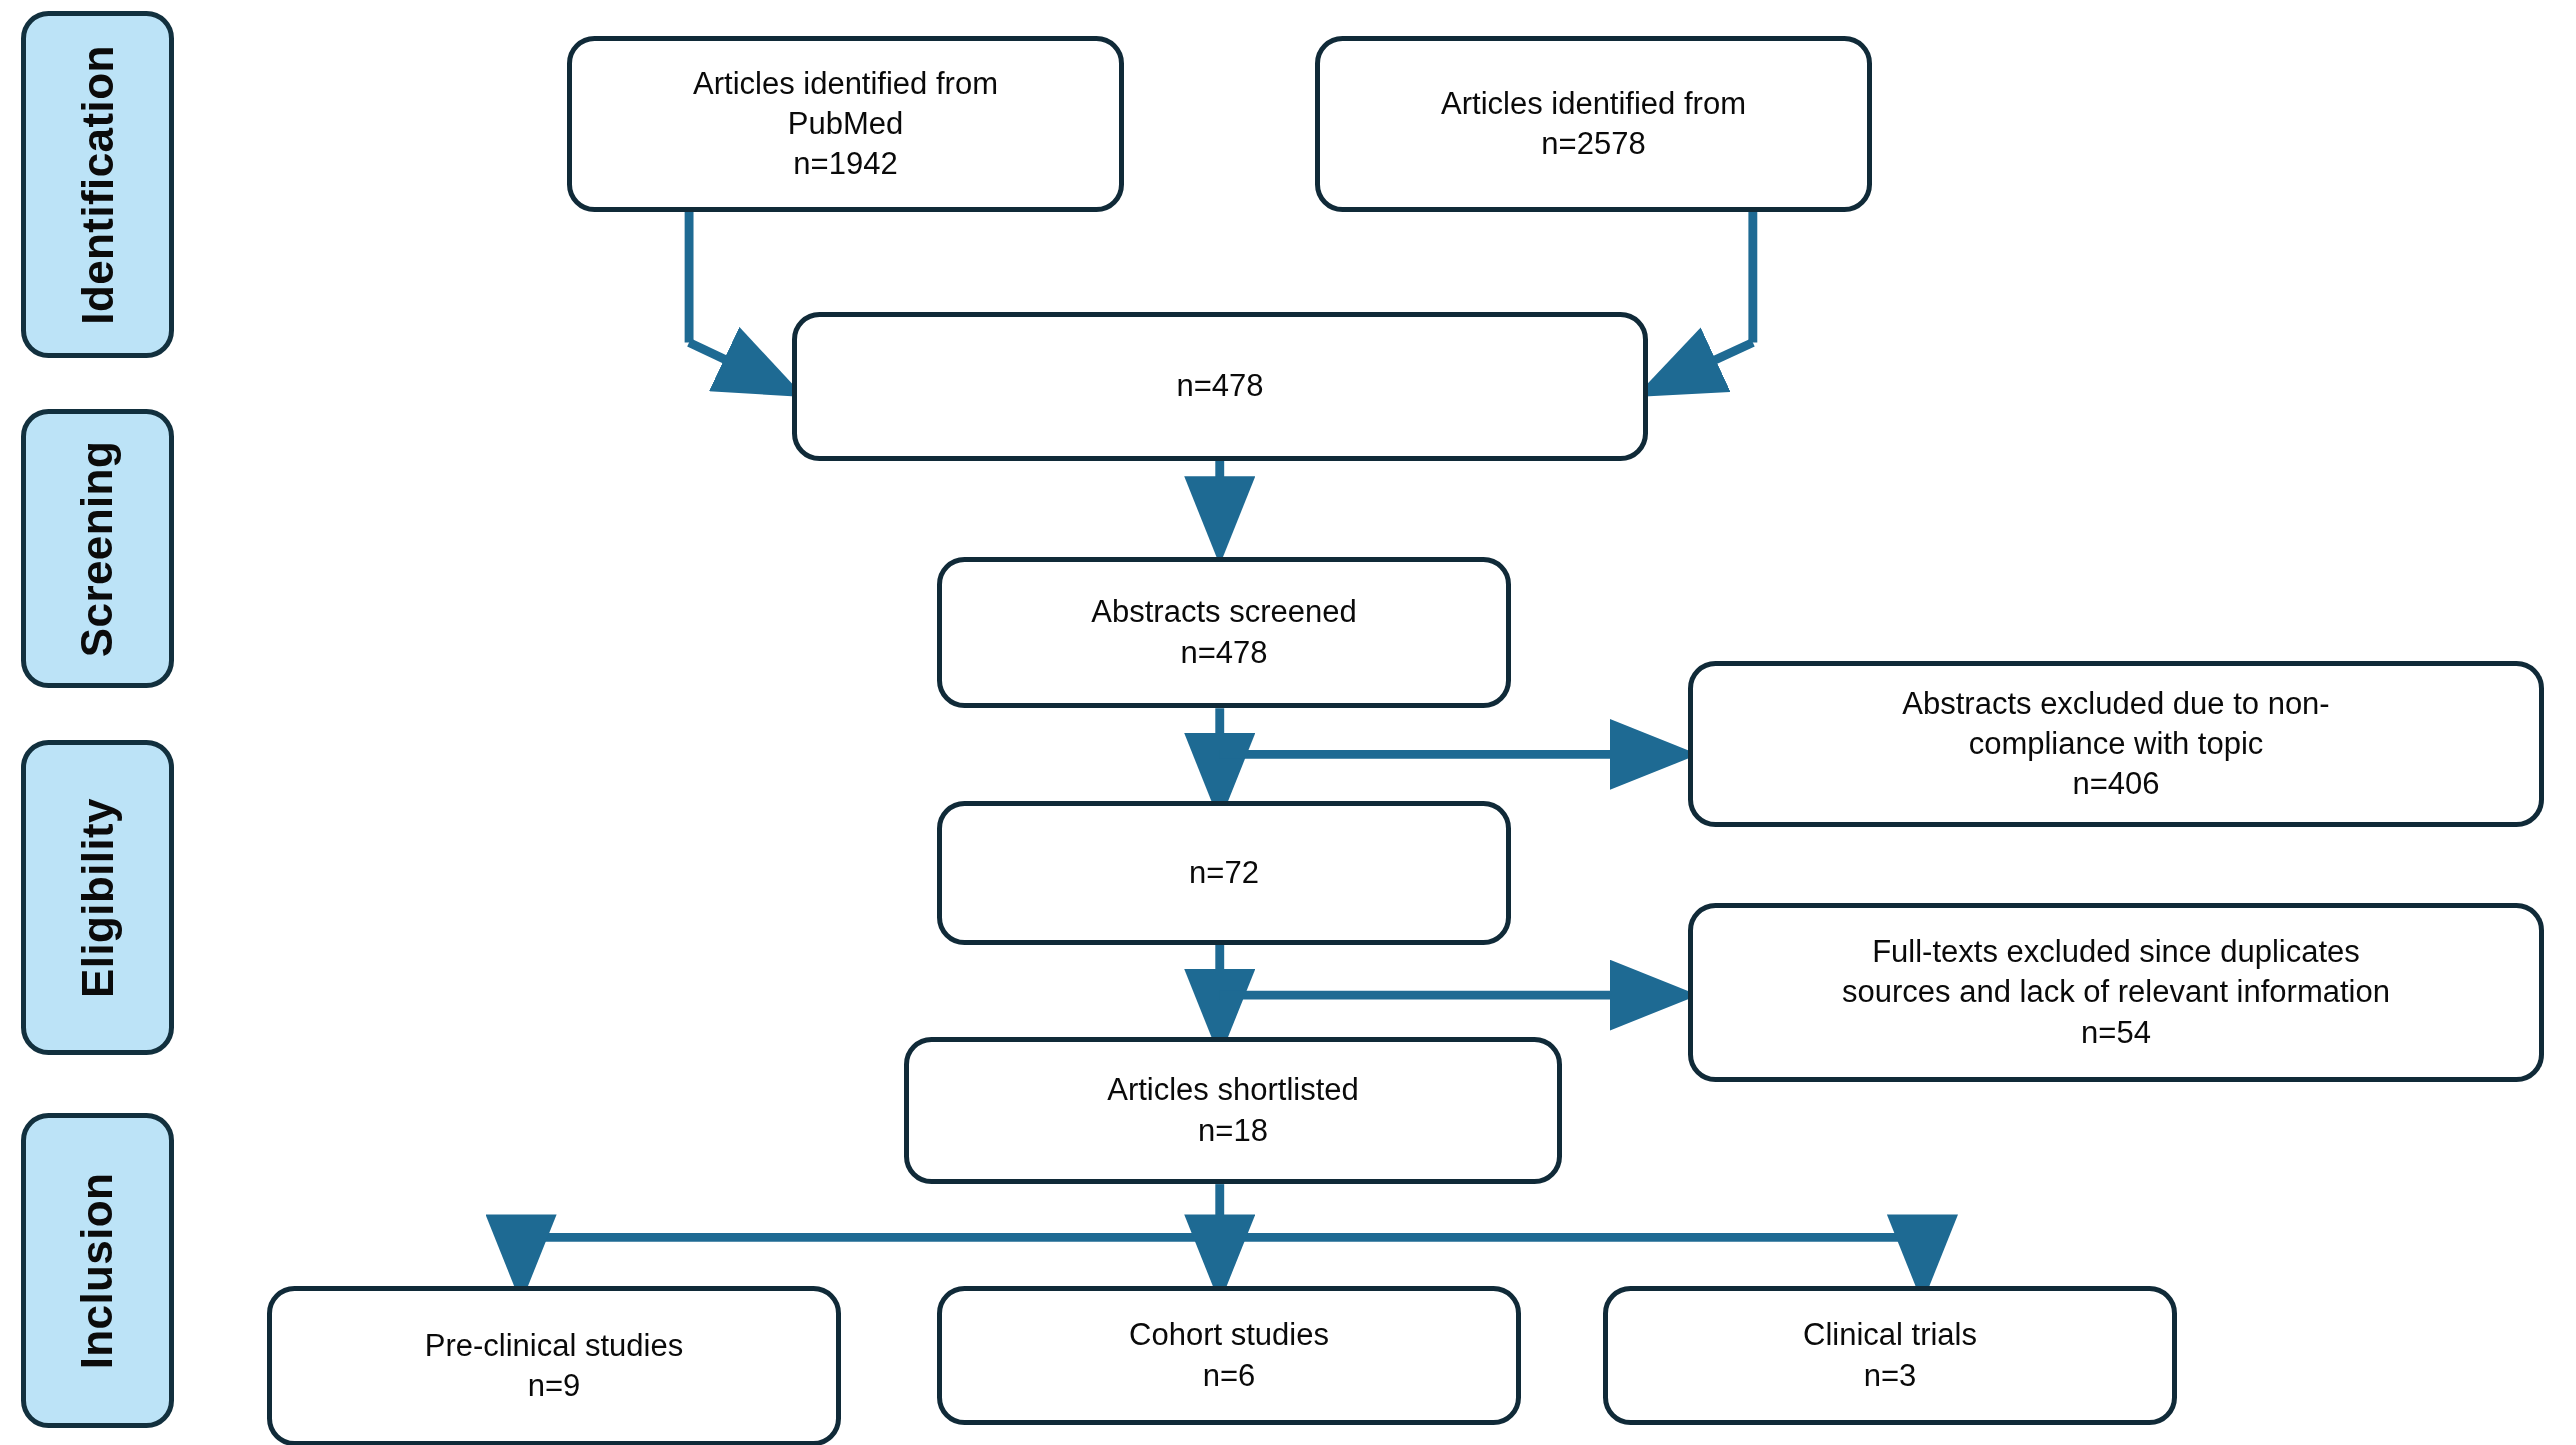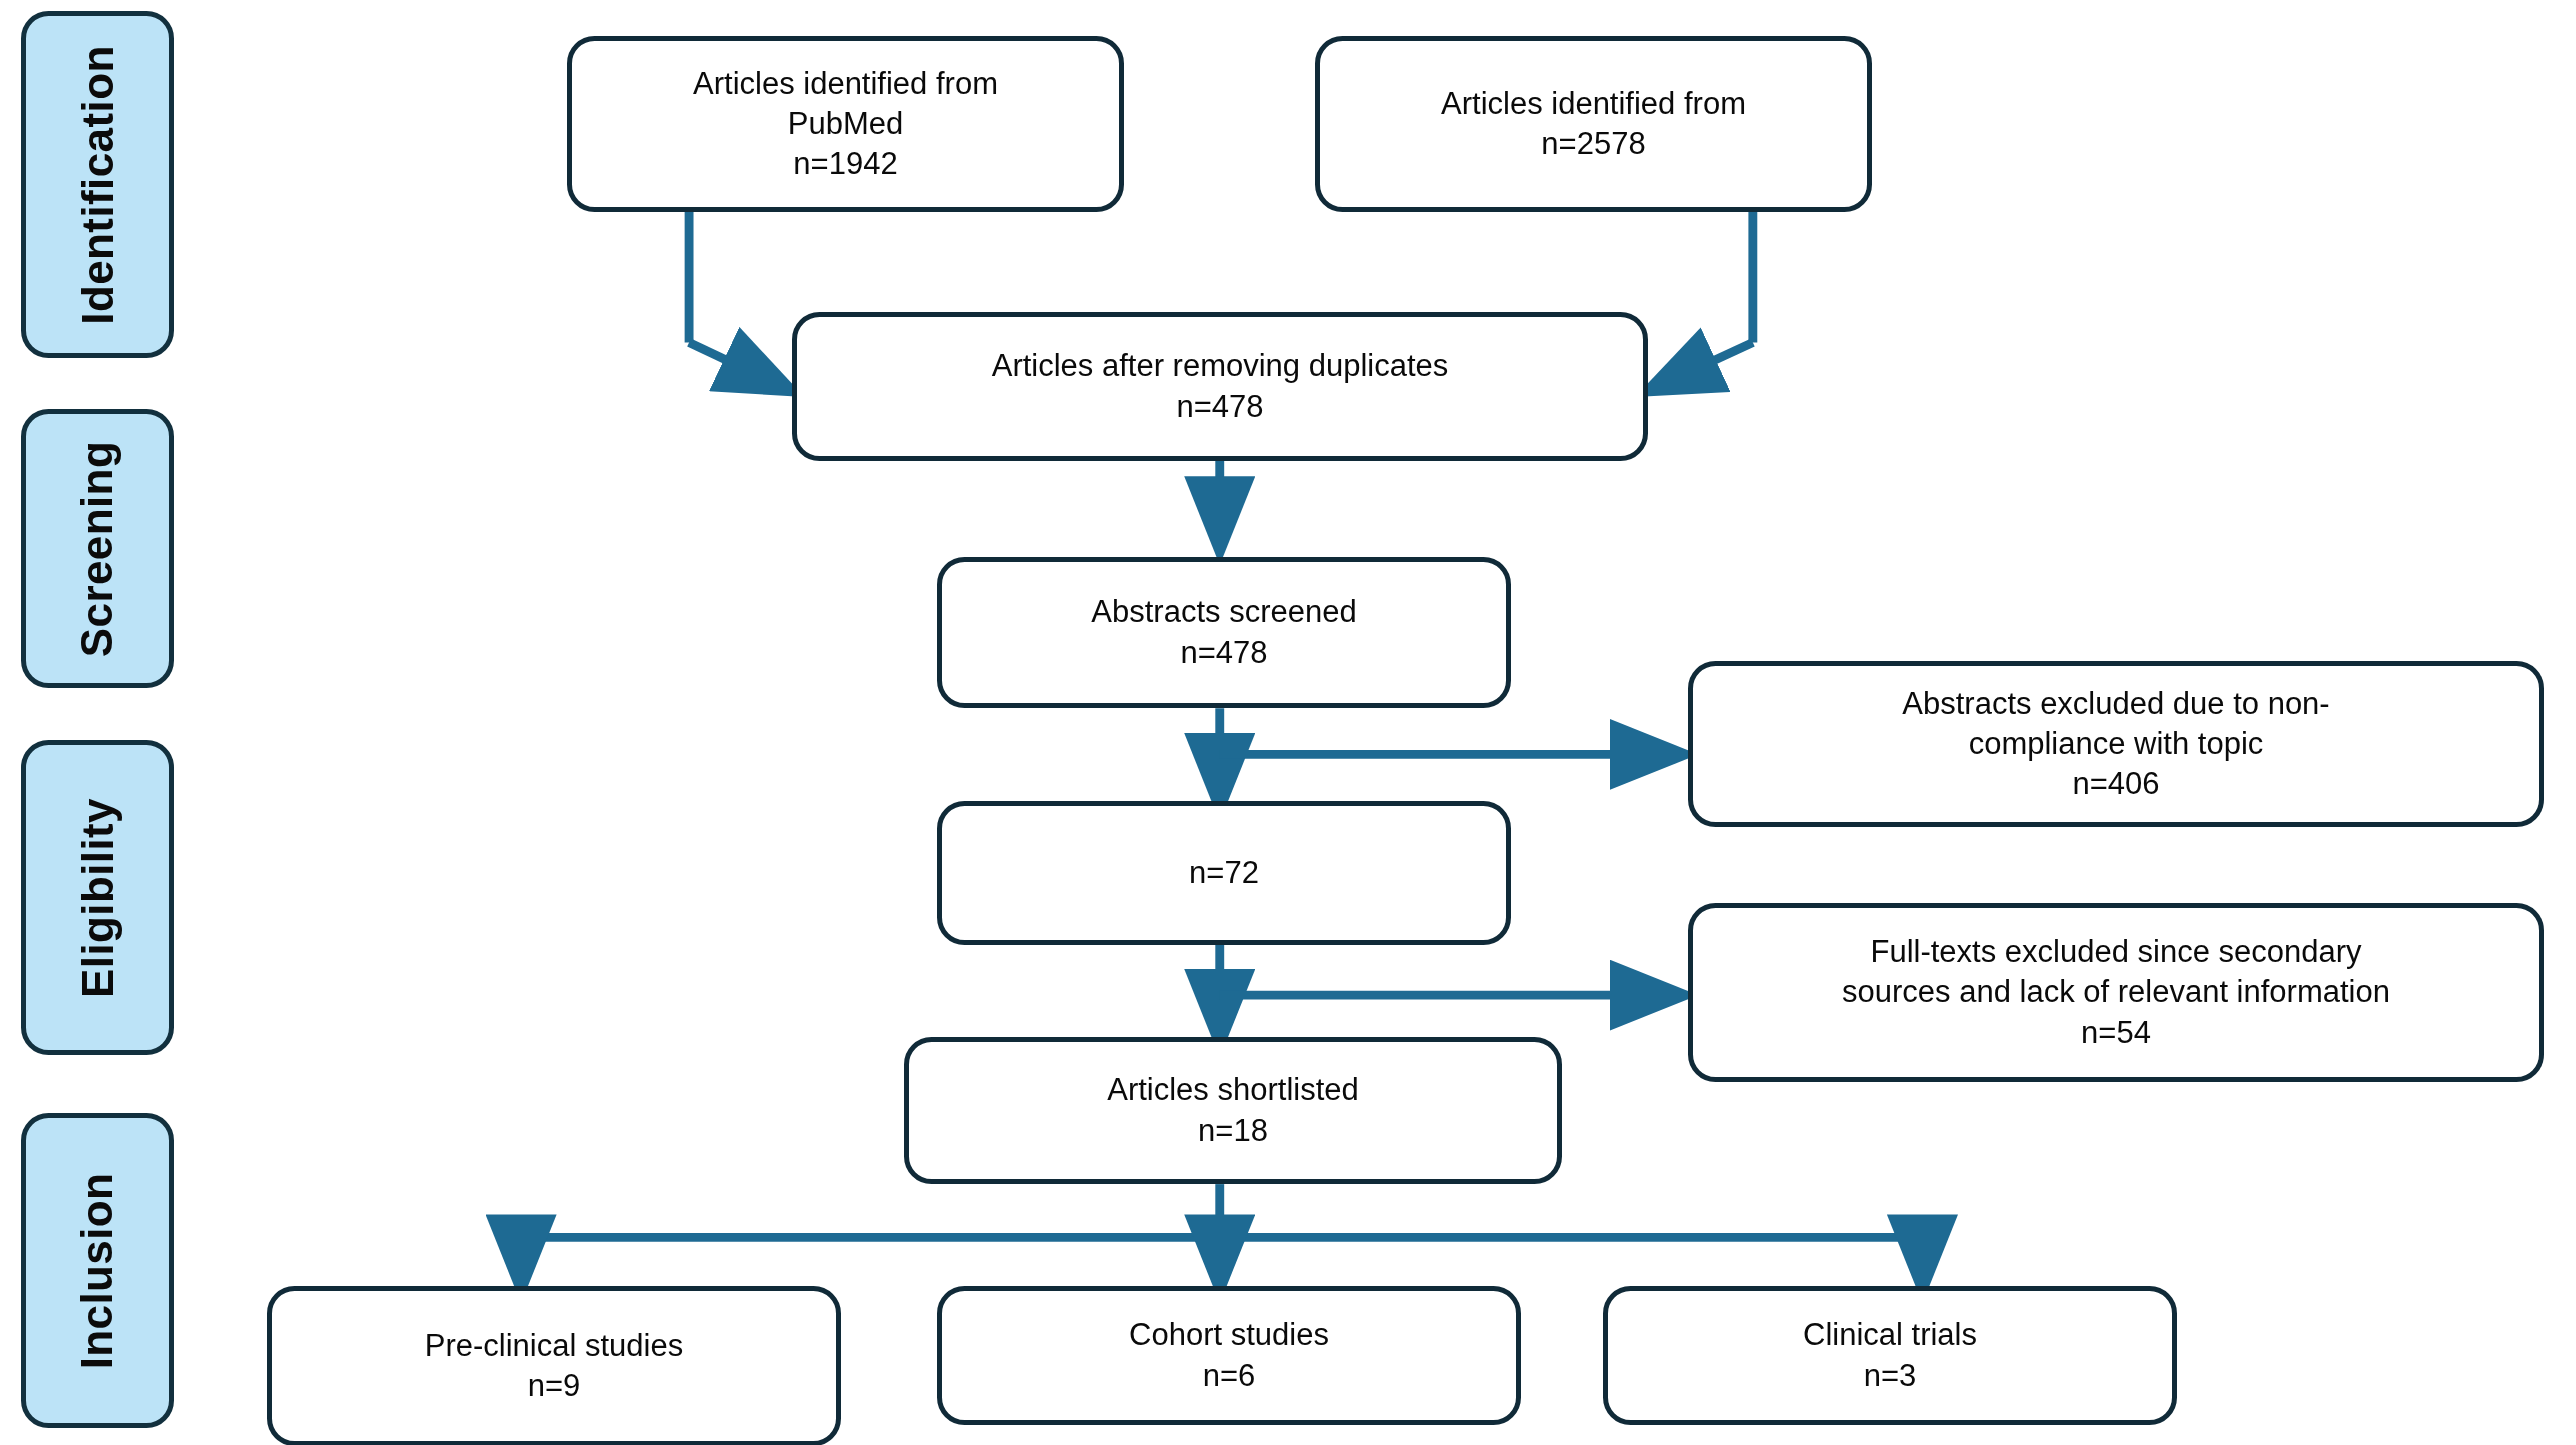--- a/index.html
+++ b/index.html
@@ -129,41 +129,40 @@
     <span class="line">PubMed</span>
     <span class="line">n=1942</span>
   </div>
 
   <div class="flow-box" style="left:1315px; top:36px; width:557px; height:176px;">
     <span class="line">Articles identified from</span>
     <span class="line">n=2578</span>
   </div>
 
   <div class="flow-box" style="left:792px; top:312px; width:856px; height:149px;">
-    <span class="line">Articles after removing duplicates</span>
     <span class="line">n=478</span>
   </div>
 
   <div class="flow-box" style="left:937px; top:557px; width:574px; height:151px;">
     <span class="line">Abstracts screened</span>
     <span class="line">n=478</span>
   </div>
 
   <div class="flow-box" style="left:1688px; top:661px; width:856px; height:166px;">
     <span class="line">Abstracts excluded due to non-</span>
     <span class="line">compliance with topic</span>
     <span class="line">n=406</span>
   </div>
 
   <div class="flow-box" style="left:937px; top:801px; width:574px; height:144px;">
     <span class="line">n=72</span>
   </div>
 
   <div class="flow-box" style="left:1688px; top:903px; width:856px; height:179px;">
-    <span class="line">Full-texts excluded since secondary</span>
+    <span class="line">Full-texts excluded since duplicates</span>
     <span class="line">sources and lack of relevant information</span>
     <span class="line">n=54</span>
   </div>
 
   <div class="flow-box" style="left:904px; top:1037px; width:658px; height:147px;">
     <span class="line">Articles shortlisted</span>
     <span class="line">n=18</span>
   </div>
 
   <div class="flow-box" style="left:267px; top:1286px; width:574px; height:160px;text-align:right;">

